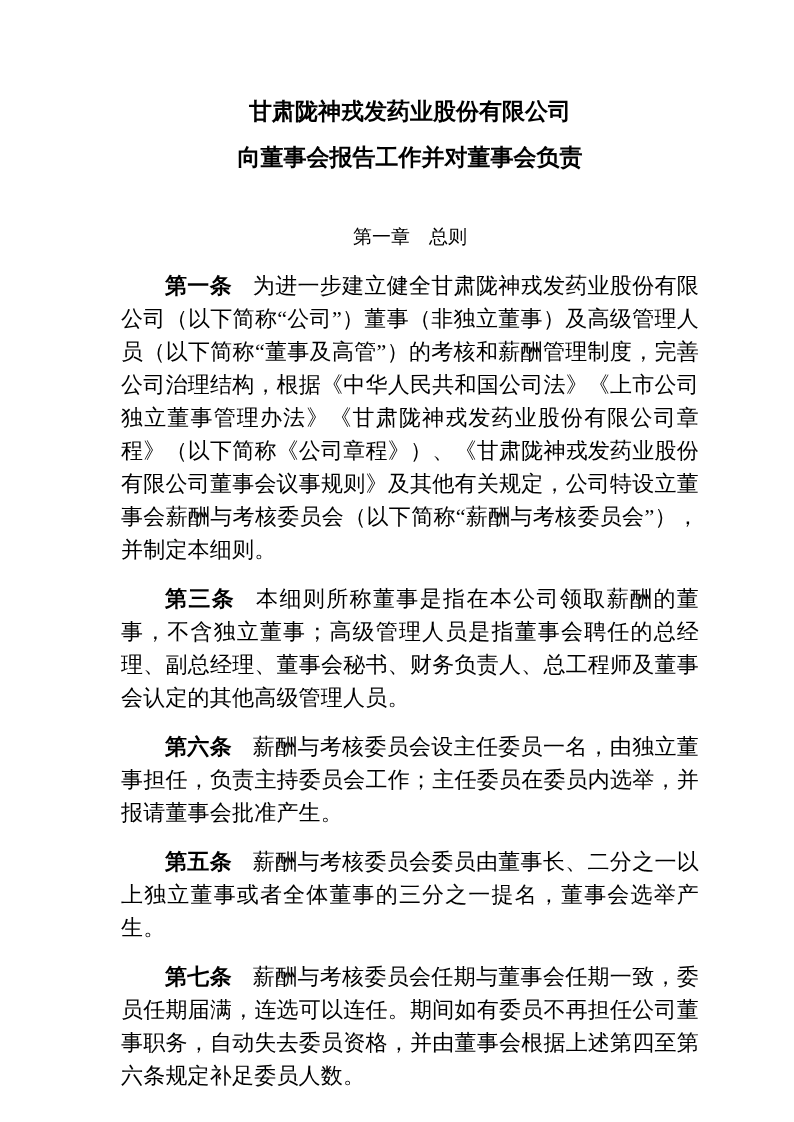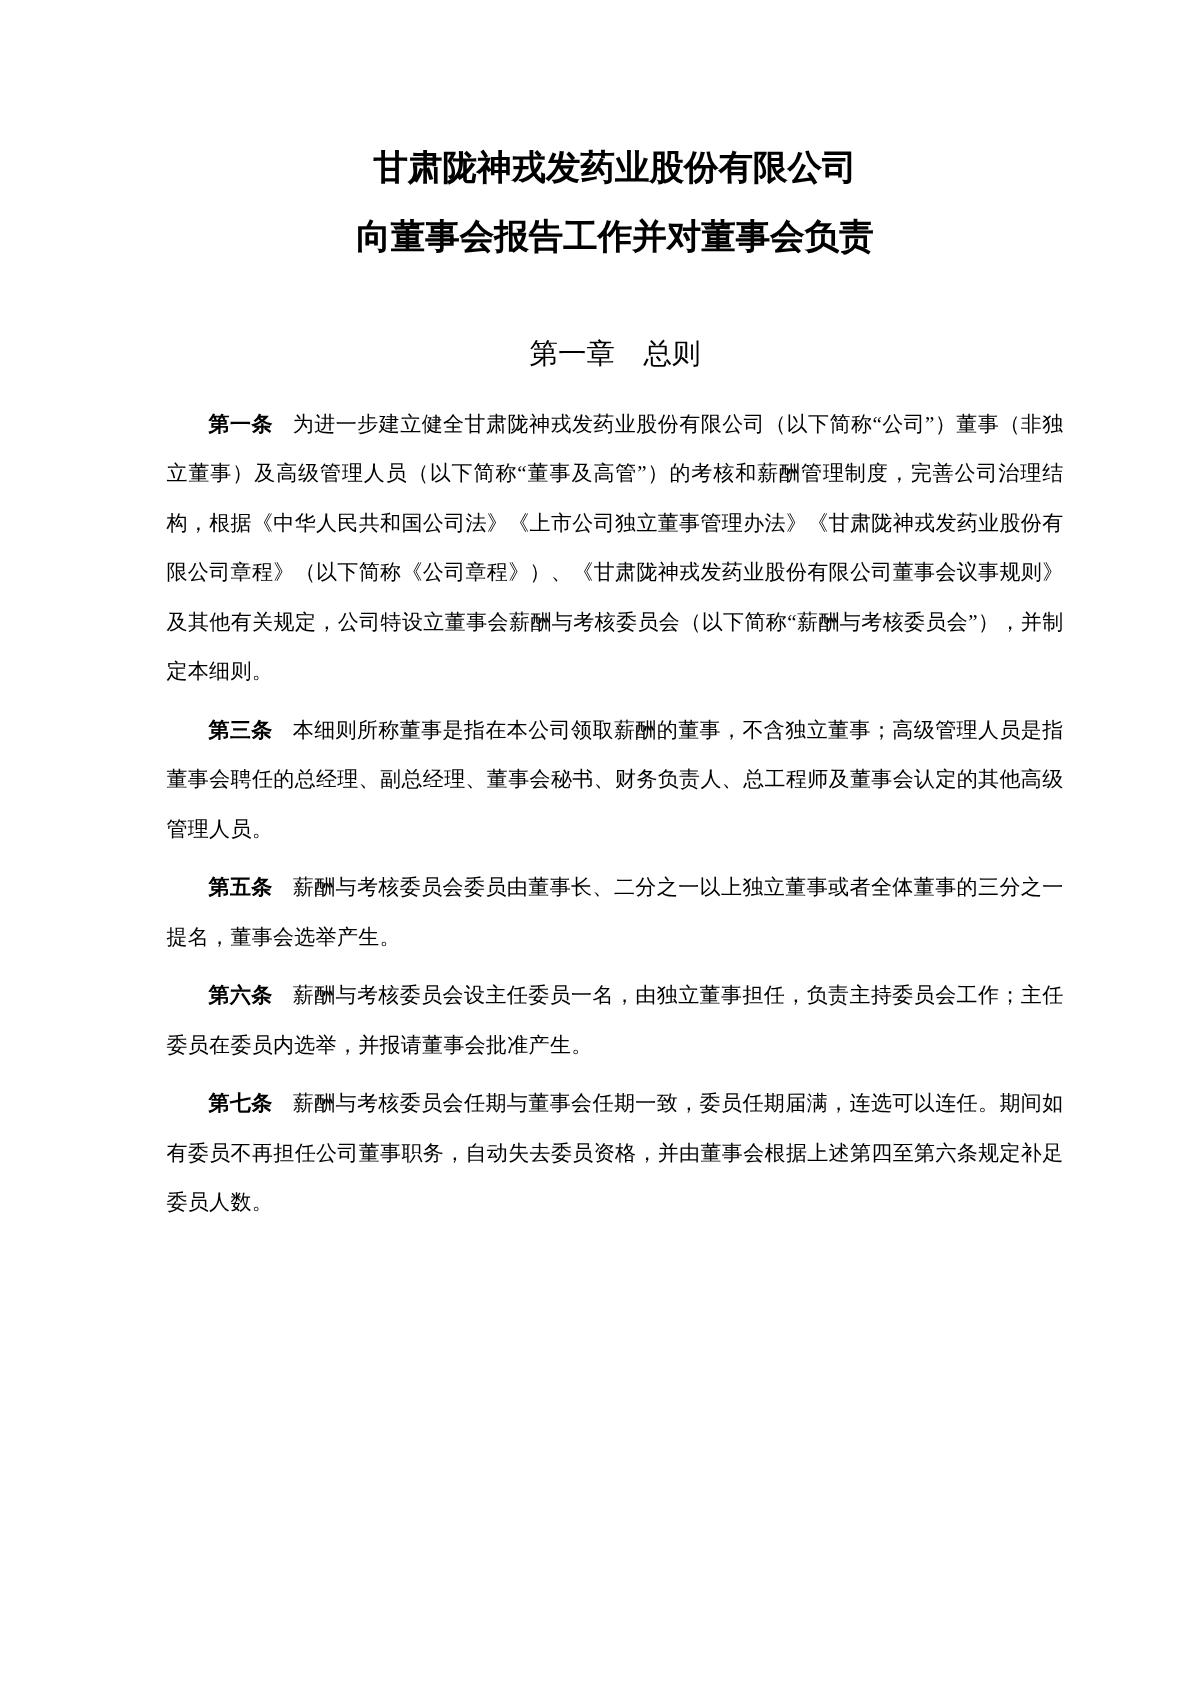--- a/index.html
+++ b/index.html
@@ -29,23 +29,23 @@
     font-size: 19px;
     font-weight: 400;
     line-height: 33px;
     text-align: center;
     margin: 34px 0 14px 0;
   }
   .chapter-heading.first {
     margin-top: 46px;
   }
   .article {
-    font-size: 14px;
+    font-size: 22px;
     line-height: 33px;
-    margin: 6px;
+    margin: 16px;
     text-align: justify;
     text-indent: 2em;
     letter-spacing: 0.2px;
   }
   .article-label {
     font-weight: 700;
     margin-right: 0.95em;
   }
 </style>
 </head>
@@ -64,25 +64,25 @@
   </p>
 
 
   <p class="article">
     <span class="article-label">第三条</span><span>本细则所称董事是指在本公司领取薪酬的董事，不含独立董事；高级管理人员是指董事会聘任的总经理、副总经理、董事会秘书、财务负责人、总工程师及董事会认定的其他高级管理人员。</span>
   </p>
 
 
 
   <p class="article">
-    <span class="article-label">第五条</span><span>薪酬与考核委员会委员由董事长、二分之一以上独立董事或者全体董事的三分之一提名，董事会选举产生。</span>
+    <span class="article-label">第六条</span><span>薪酬与考核委员会设主任委员一名，由独立董事担任，负责主持委员会工作；主任委员在委员内选举，并报请董事会批准产生。</span>
   </p>
 
   <p class="article">
-    <span class="article-label">第六条</span><span>薪酬与考核委员会设主任委员一名，由独立董事担任，负责主持委员会工作；主任委员在委员内选举，并报请董事会批准产生。</span>
+    <span class="article-label">第五条</span><span>薪酬与考核委员会委员由董事长、二分之一以上独立董事或者全体董事的三分之一提名，董事会选举产生。</span>
   </p>
 
   <p class="article">
     <span class="article-label">第七条</span><span>薪酬与考核委员会任期与董事会任期一致，委员任期届满，连选可以连任。期间如有委员不再担任公司董事职务，自动失去委员资格，并由董事会根据上述第四至第六条规定补足委员人数。</span>
   </p>
 
 
 </div>
 
 </body></html>

